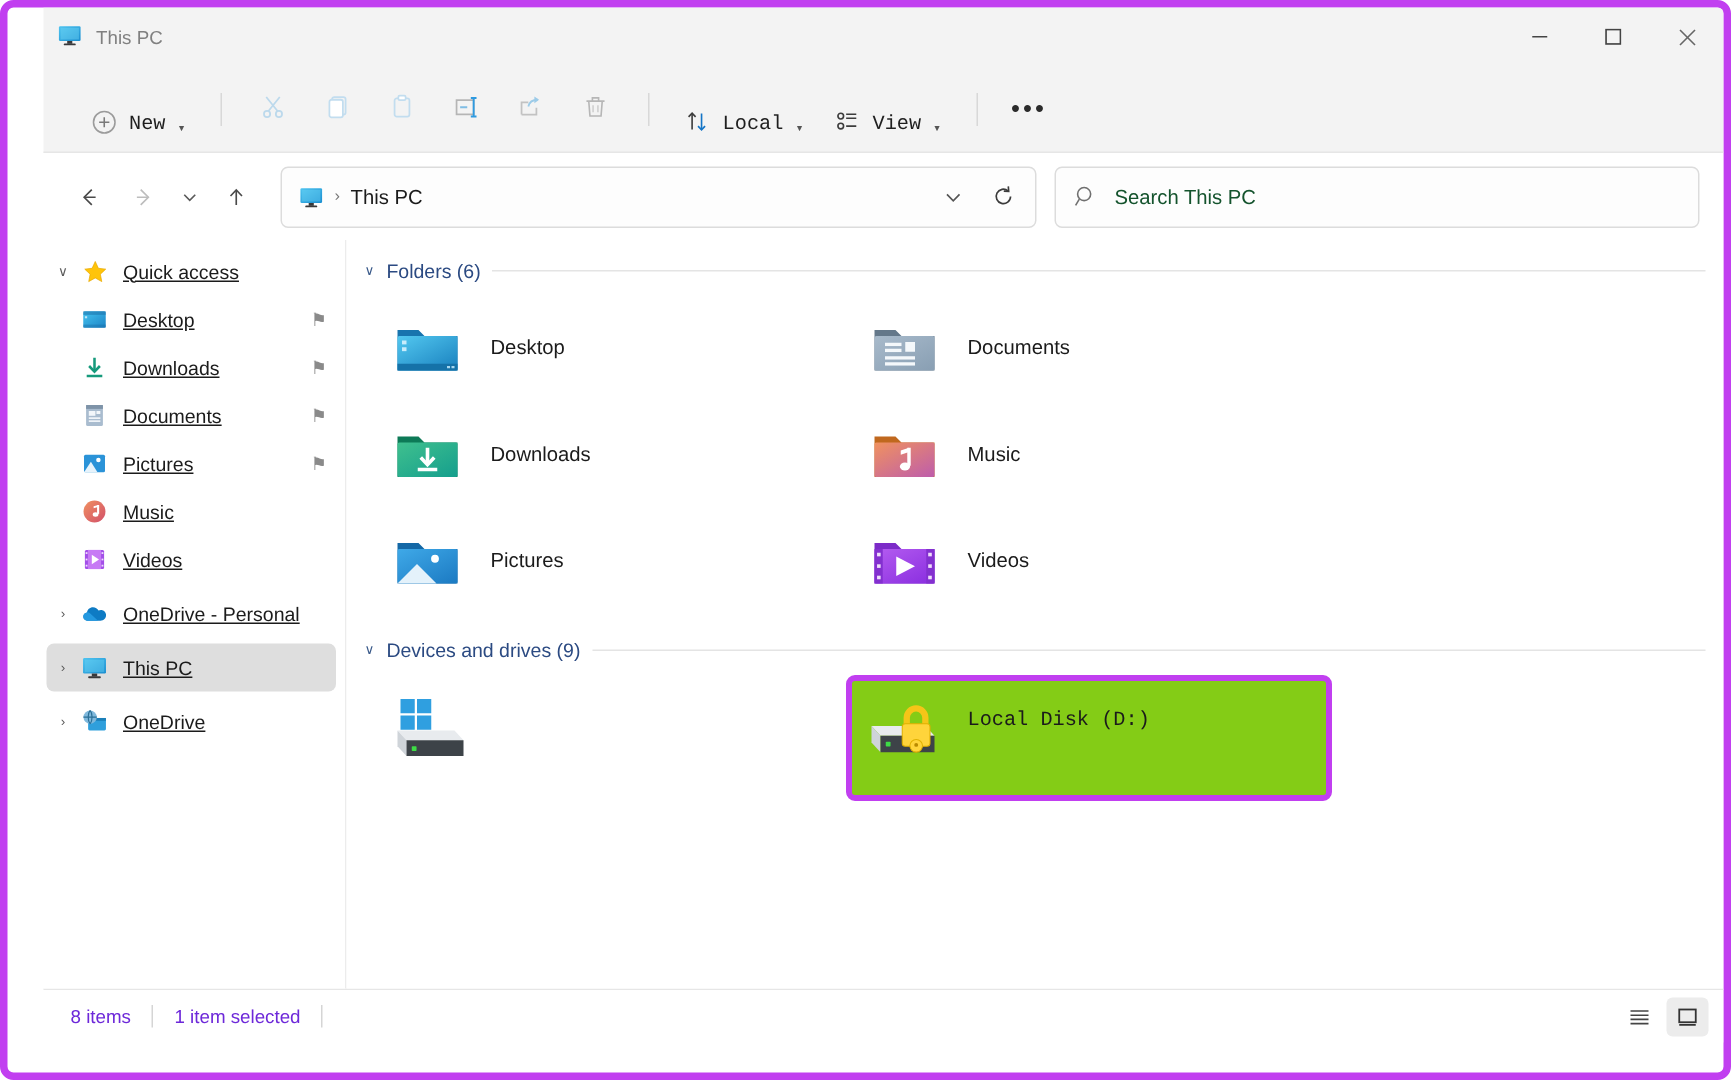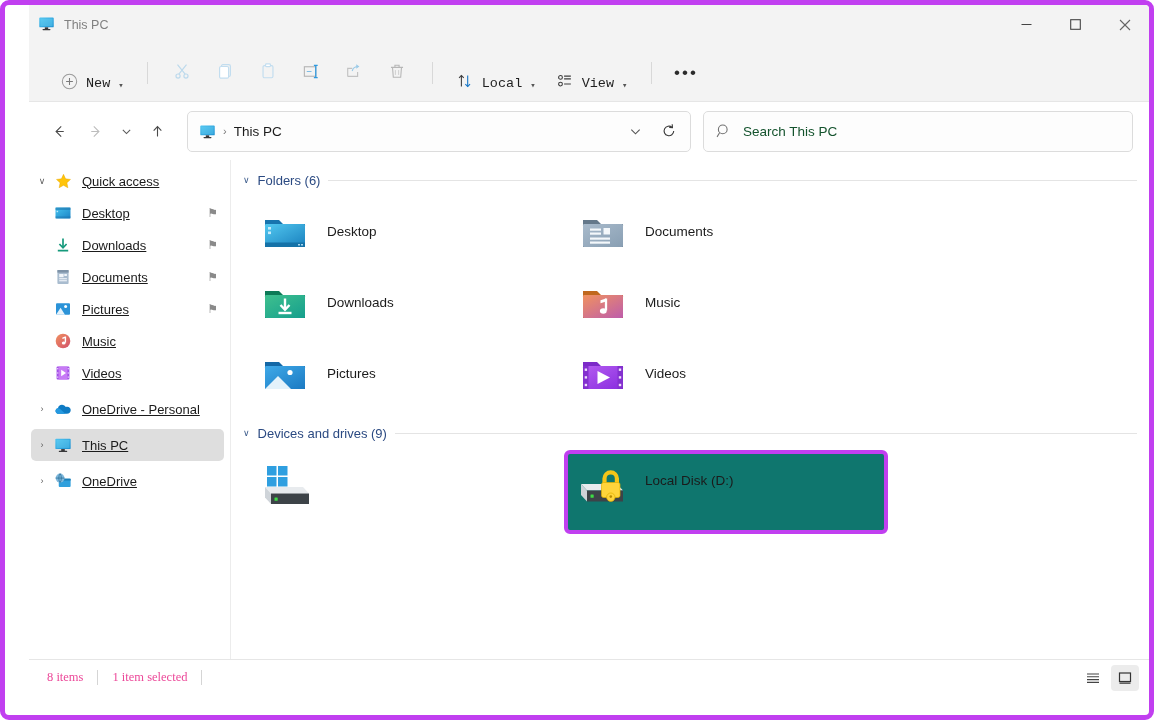--- a/index.html
+++ b/index.html
@@ -151,41 +151,41 @@
 
   
   .drive-tile {
     width: 318px; height: 78px;
     display: flex; align-items: flex-start;
     border-radius: 3px;
     padding: 10px 0 0 12px;
     gap: 14px;
     position: relative;
   }
-  .drive-tile.sel { background: #0f766e; }
+  .drive-tile.sel { background: #84cc16; font-family: Liberation Mono, monospace; }
   .drive-tile.hl { outline: 4px solid #c13ff0; outline-offset: -1px; }
   .drive-ico { width: 52px; min-width: 52px; height: 48px; position: relative; }
   .drive-info { padding-top: 2px; }
   .drive-name { font-size: 13.5px; color: #1b1b1b; }
   .bar-out {
     width: 236px; height: 17px; background: #e6e6e6;
     border: 1px solid #dededE; margin-top: 7px;
   }
   .bar-in { height: 100%; background: #2a9bd8; }
   .drive-free { font-size: 12.5px; color: #5a5a5a; margin-top: 7px; }
 
   
   #statusbar {
     height: 36px;
     background: #ffffff;
     border-top: 1px solid #e6e6e6;
     display: flex; align-items: center;
     padding: 0 10px 0 18px;
   }
-  .st-txt { font-size: 12.5px; color: #ec4899; font-family: Liberation Serif, serif; }
+  .st-txt { font-size: 12.5px; color: #6d28d9; }
   .st-div { width: 1px; height: 15px; background: #d5d5d5; margin: 0 14px; }
   #view-toggles { margin-left: auto; display: flex; gap: 4px; }
   .vt { width: 28px; height: 26px; border-radius: 4px; display:flex; align-items:center; justify-content:center; }
   .vt.active { background: #ececec; }
 </style>
 </head>
 <body>
 
 <div id="window" style="border-color: rgb(193, 63, 240); padding-left: 24px;">
 

